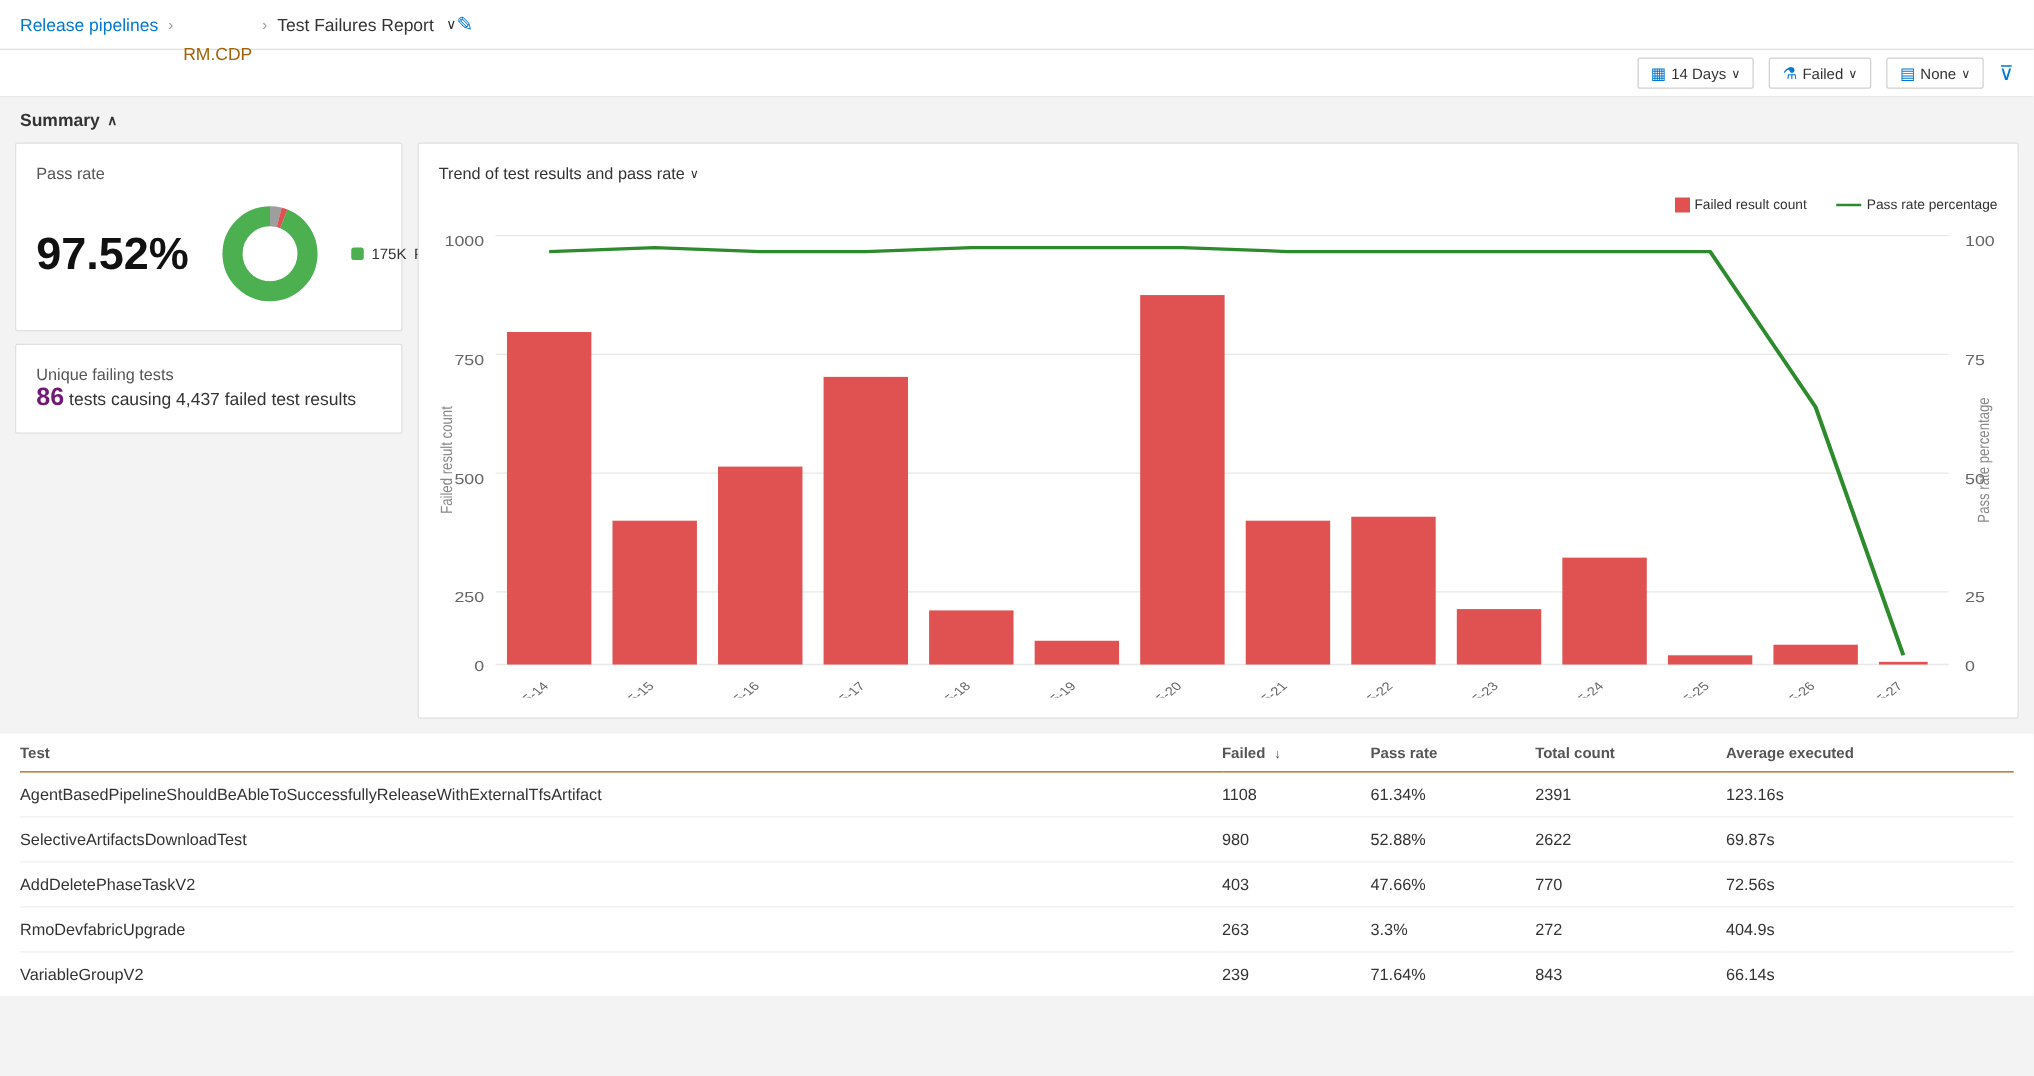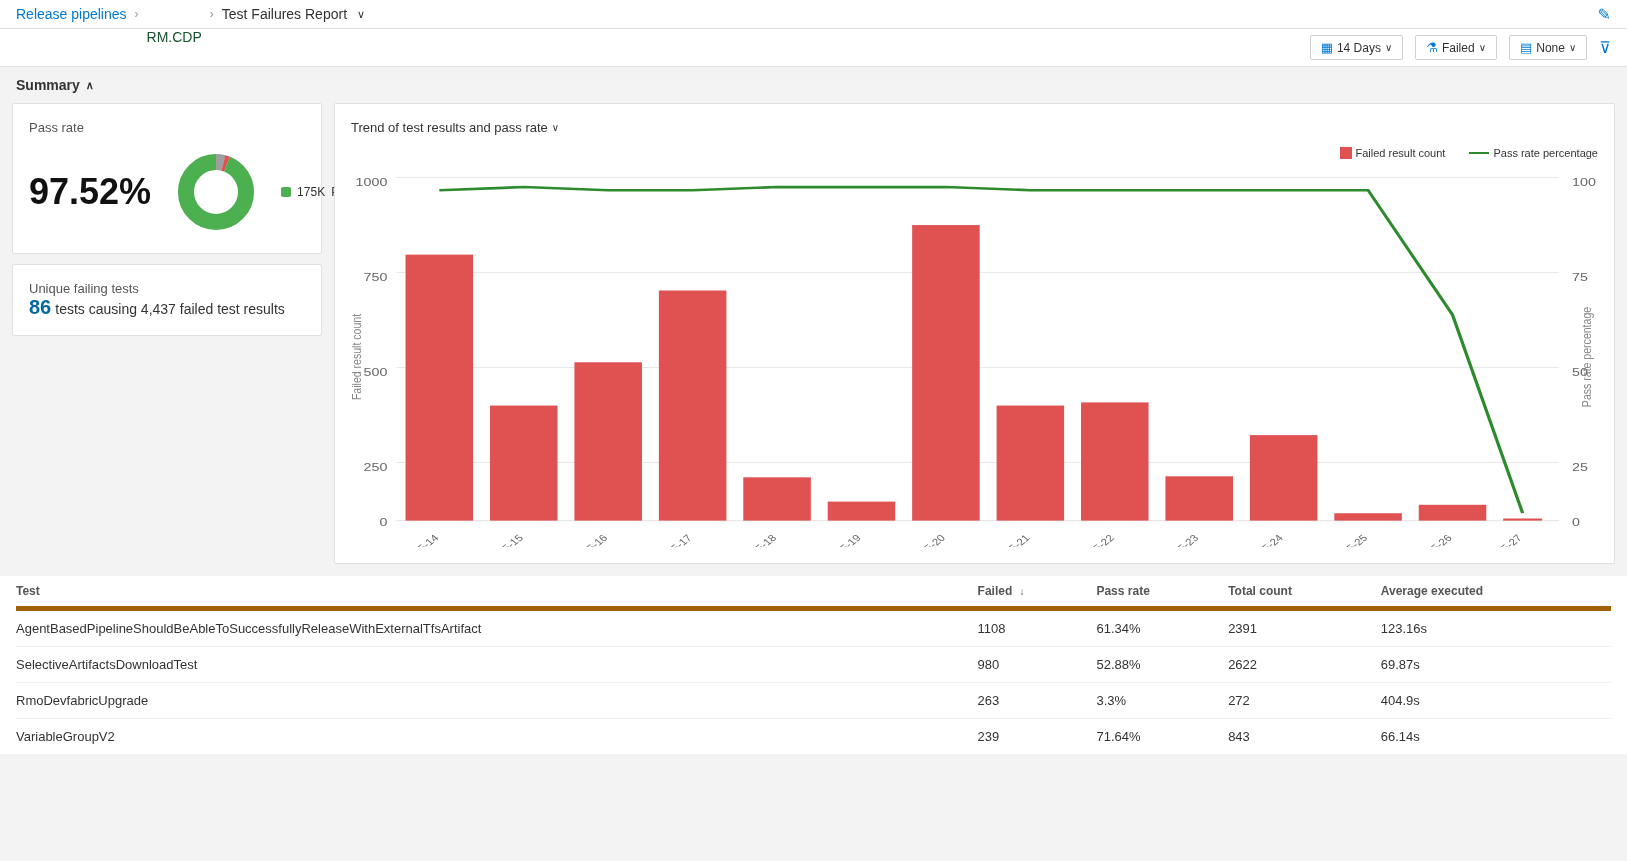--- a/index.html
+++ b/index.html
@@ -1,20 +1,20 @@
 <!DOCTYPE html>
 <html><head>
   <meta charset="utf-8">
   <style>
     * { box-sizing: border-box; margin: 0; padding: 0; }
     body { font-family: 'Segoe UI', sans-serif; font-size: 13px; background: #f3f3f3; color: #333; }
 
     .top-bar {
-      display: flex; align-items: center; justify-content: space-between;
-      padding: 8px 16px; background: #fff; border-bottom: 1px solid #e0e0e0; height: 29px;
+      display: flex; align-items: center; justify-content: flex-start;
+      padding: 8px 16px; background: #fff; border-bottom: 1px solid #e0e0e0; height: 40px;
     }
     .breadcrumb { display: flex; align-items: center; gap: 8px; font-size: 14px; color: #333; }
     .breadcrumb .sep { color: #999; font-size: 12px; }
     .breadcrumb .dropdown-arrow { color: #333; font-size: 10px; margin-left: 2px; }
     .edit-icon { color: #0078d4; font-size: 16px; cursor: pointer; }
 
     .toolbar {
       display: flex; align-items: center; justify-content: flex-end;
       padding: 6px 16px; background: #fff; border-bottom: 1px solid #e0e0e0; gap: 12px;
     }
@@ -53,51 +53,51 @@
     .donut-wrap { position: relative; width: 90px; height: 90px; }
     .donut-wrap svg { width: 90px; height: 90px; }
 
     .legend { display: flex; gap: 6px; font-size: 12px; }
     .legend-item { display: flex; align-items: center; gap: 6px; }
     .legend-dot { width: 10px; height: 10px; border-radius: 2px; flex-shrink: 0; }
 
     .unique-card { }
     .unique-title { font-size: 13px; color: #555; }
     .unique-value { font-size: 14px; color: #333; }
-    .unique-value .num { color: #0369a1; font-size: 20px; font-weight: 600; margin-right: 4px; }
+    .unique-value .num { color: #701a75; font-size: 20px; font-weight: 600; margin-right: 4px; }
 
     .chart-card { flex: 1; background: #fff; border: 1px solid #e0e0e0; border-radius: 2px; padding: 16px; }
     .chart-title { display: flex; align-items: center; gap: 4px; font-size: 13px; color: #333; margin-bottom: 12px; }
     .chart-area { position: relative; width: 100%; height: 380px; }
 
     .chart-legend { display: flex; gap: 24px; justify-content: flex-end; font-size: 11px; margin-bottom: 8px; }
     .chart-legend-item { display: flex; align-items: center; gap: 4px; }
     .chart-legend-square { width: 12px; height: 12px; }
     .chart-legend-line { width: 20px; height: 2px; background: #2d8a2d; }
 
     .table-section { background: #fff; padding: 0 16px; }
     .table-section table { width: 100%; border-collapse: collapse; }
-    .table-section thead tr { border-bottom: 5px solid #a16207; }
+    .table-section thead tr { border-bottom: 1px solid #a16207; }
     .table-section th {
       text-align: left; padding: 8px 12px 8px 0; font-size: 12px; font-weight: 600;
       color: #555; white-space: nowrap;
     }
     .table-section th.sortable { cursor: pointer; }
     .table-section th .sort-arrow { font-size: 10px; margin-left: 4px; }
     .table-section td { padding: 10px 12px 10px 0; font-size: 13px; border-bottom: 1px solid #f0f0f0; }
     .table-section tr:last-child td { border-bottom: none; }
   </style>
 </head>
 <body>
 
 <div class="top-bar">
   <div class="breadcrumb">
     <span style="cursor:pointer; color:#0078d4;">Release pipelines</span>
     <span class="sep">›</span>
-    <span style="cursor:pointer; color:#14532d;margin-top:46px;">RM.CDP</span>
+    <span style="cursor:pointer; color:#a16207;margin-top:46px;">RM.CDP</span>
     <span class="sep">›</span>
     <span style="font-weight:500;">Test Failures Report</span>
     <span class="dropdown-arrow" style="cursor:pointer; font-size:11px;">∨</span>
   </div>
   <span class="edit-icon">✎</span>
 </div>
 
 <div class="toolbar">
   <button class="toolbar-btn">
     <span class="icon">▦</span>
@@ -285,20 +285,27 @@
     <td>123.16s</td>
   </tr>
           <tr>
     <td>SelectiveArtifactsDownloadTest</td>
     <td>980</td>
     <td>52.88%</td>
     <td>2622</td>
     <td>69.87s</td>
   </tr>
           <tr>
+    <td>AddDeletePhaseTaskV2</td>
+    <td>403</td>
+    <td>47.66%</td>
+    <td>770</td>
+    <td>72.56s</td>
+  </tr>
+          <tr>
     <td>RmoDevfabricUpgrade</td>
     <td>263</td>
     <td>3.3%</td>
     <td>272</td>
     <td>404.9s</td>
   </tr>
           <tr>
     <td>VariableGroupV2</td>
     <td>239</td>
     <td>71.64%</td>

